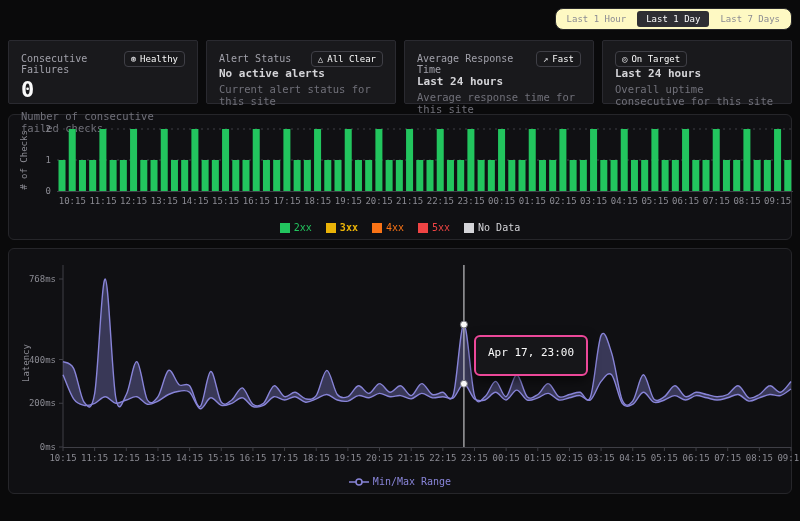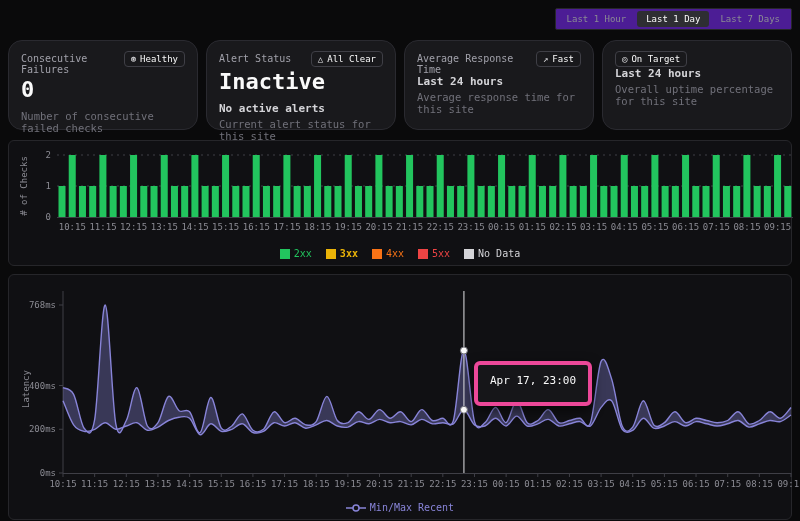--- a/index.html
+++ b/index.html
@@ -2,49 +2,49 @@
 <html><head>
 <meta charset="utf-8">
 <style>
   * { margin:0; padding:0; box-sizing:border-box; }
   html,body { width:800px; height:521px; background:#0a0a0b; overflow:hidden;
               font-family:"DejaVu Sans Mono","Liberation Mono",monospace; }
   .app { padding:8px; }
 
   
   .topbar { display:flex; justify-content:flex-end; margin-bottom:10px; }
-  .segmented { display:flex; gap:2px; background:#4c1d95; border:1px solid #27272a;
-               border-radius:2px; padding:2px; }
+  .segmented { display:flex; gap:2px; background:#fef9c3; border:1px solid #27272a;
+               border-radius:8px; padding:2px; }
   .range-btn { font-family:inherit; font-size:9px; color:#8b8b93; background:transparent;
                border:none; border-radius:3px; padding:3px 9px; cursor:pointer; white-space:nowrap; }
   .range-btn.active { background:#2e2e33; color:#fafafa; }
 
   
   .cards { display:grid; grid-template-columns:repeat(4,1fr); gap:8px; margin-bottom:10px; }
-  .card { background:#19191c; border:1px solid #2a2a30; border-radius:14px; padding:10px 12px; height:90px; }
+  .card { background:#19191c; border:1px solid #2a2a30; border-radius:2px; padding:10px 12px; height:64px; }
   .card-head { display:flex; justify-content:space-between; align-items:flex-start; }
   .card-title { font-size:10px; color:#a1a1aa; letter-spacing:0; padding-top:2px; }
   .badge { display:inline-flex; align-items:center; gap:4px; font-size:9px; color:#fafafa;
            border:1px solid #3f3f46; border-radius:4px; padding:2px 6px; white-space:nowrap; }
   .badge .bicon { font-size:9px; line-height:1; color:#e4e4e7; }
   .card-value { font-size:22px; font-weight:bold; color:#fafafa; margin:3px 0 8px; line-height:1.1; }
   .card-sub { font-size:11px; font-weight:bold; color:#d4d4d8; margin-bottom:3px; }
   .card-desc { font-size:10.5px; color:#71717a; }
 
   
   .panel { background:#101013; border:1px solid #26262a; border-radius:6px;
            padding:6px 8px; margin-bottom:8px; }
   .legend-row { display:flex; justify-content:center; align-items:center; gap:14px;
                 font-size:10px; margin-top:1px; }
   .legend-item { display:flex; align-items:center; gap:4px;justify-content:flex-end; }
   .legend-swatch { width:10px; height:10px; display:inline-block; }
   .latency-panel { position:relative; }
 
   
-  .tooltip { position:absolute; left:465px; top:86px; background:#161619; border:4px solid #ec4899;
+  .tooltip { position:absolute; left:465px; top:86px; background:#161619; border:2px solid #ec4899;
              border-radius:6px; padding:9px 12px; font-size:11px; z-index:5;
              box-shadow:0 4px 12px rgba(0,0,0,.6); white-space:nowrap; }
   .tooltip-title { color:#fafafa; margin-bottom:6px; }
   .tooltip-line { color:#a1a1aa; }
   .tooltip-line .val { color:#fafafa; }
 
   .legend-line-icon { display:inline-block; }
   svg text { font-family:"DejaVu Sans Mono","Liberation Mono",monospace; }
 </style>
 </head>
@@ -73,21 +73,20 @@
     <div class="card-desc">Number of consecutive failed checks</div>
   </div>
       <div class="card">
     <div class="card-head">
       <span class="card-title">Alert Status</span>
       <span class="badge">
         <span class="bicon">△</span>
         <span class="blabel">All Clear</span>
       </span>
     </div>
-    <div class="card-value">Inactive</div>
     <div class="card-sub">No active alerts</div>
     <div class="card-desc">Current alert status for this site</div>
   </div>
       <div class="card">
     <div class="card-head">
       <span class="card-title">Average Response Time</span>
       <span class="badge">
         <span class="bicon">↗</span>
         <span class="blabel">Fast</span>
       </span>
@@ -96,21 +95,21 @@
     <div class="card-desc">Average response time for this site</div>
   </div>
       <div class="card">
     <div class="card-head">
       <span class="badge">
         <span class="bicon">◎</span>
         <span class="blabel">On Target</span>
       </span>
     </div>
     <div class="card-sub">Last 24 hours</div>
-    <div class="card-desc">Overall uptime percentage for this site</div>
+    <div class="card-desc">Overall uptime consecutive for this site</div>
   </div>
     </div>
 
   <section class="panel">
     <div id="bar-chart"><svg viewBox="0 0 782 96" width="782" height="96">
           <line x1="40" y1="39" x2="776" y2="39" stroke="#3f3f46" stroke-dasharray="2 4" stroke-width="1"></line>
           <line x1="40" y1="8" x2="776" y2="8" stroke="#3f3f46" stroke-dasharray="2 4" stroke-width="1"></line>
           <line x1="40" y1="70.5" x2="776" y2="70.5" stroke="#3f3f46"></line>
           <text x="34" y="73" fill="#8b8b93" font-size="9" text-anchor="end">0</text>
           <text x="34" y="42" fill="#8b8b93" font-size="9" text-anchor="end">1</text>
@@ -309,18 +308,18 @@
     <div class="tooltip">
       <div class="tooltip-title">Apr 17, 23:00</div>
     </div>
 
     <div class="legend-row">
       <span class="legend-item">
         <svg class="legend-line-icon" width="20" height="10" viewBox="0 0 20 10">
           <line x1="0" y1="5" x2="20" y2="5" stroke="#8884d8" stroke-width="1.5"></line>
           <circle cx="10" cy="5" r="3" fill="#101013" stroke="#8884d8" stroke-width="1.5"></circle>
         </svg>
-        <span style="color:#8884d8;">Min/Max Recent</span>
+        <span style="color:#8884d8;">Min/Max Range</span>
       </span>
     </div>
   </section>
 
 </div>
 
 </body></html>

